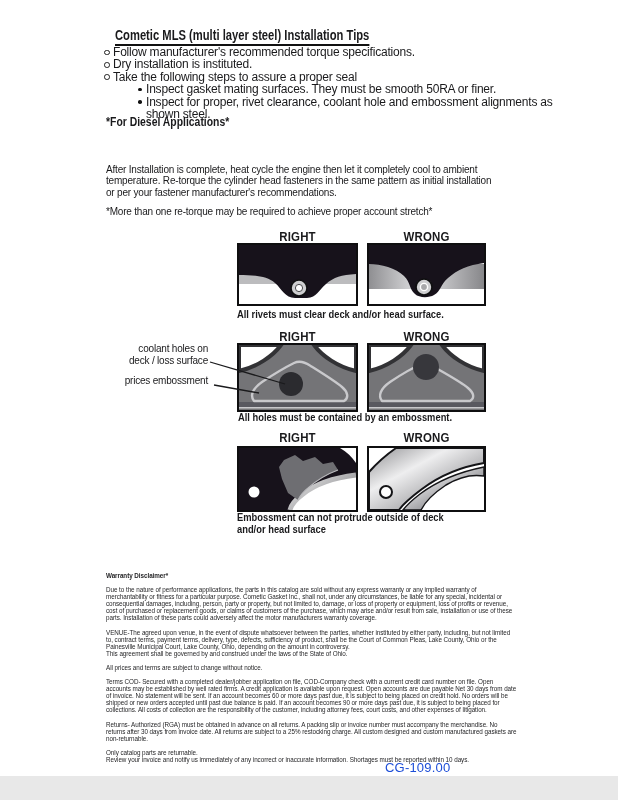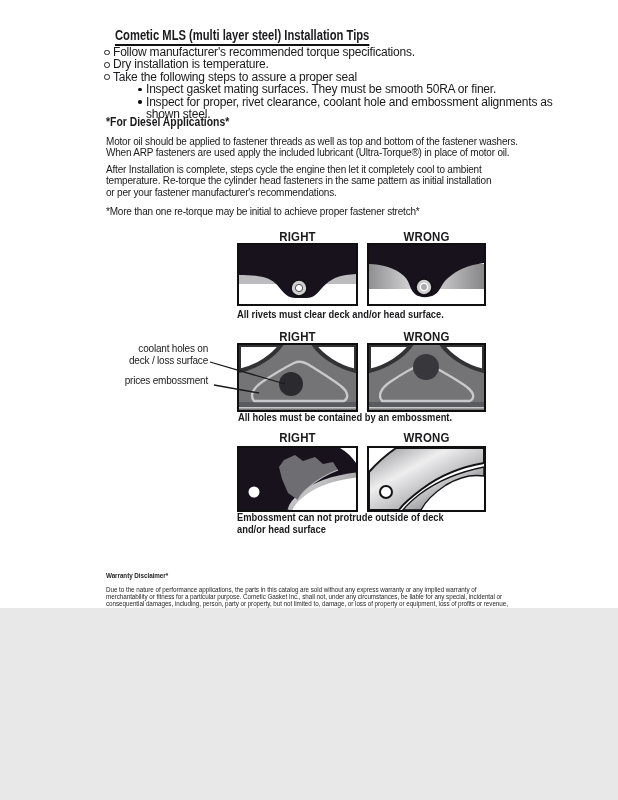--- a/index.html
+++ b/index.html
@@ -1,17 +1,17 @@
 <!DOCTYPE html>
 <html><head>
 <meta charset="utf-8">
 <style>
   html,body{margin:0;padding:0;background:#e8e8e8;}
   .page{
-    position:relative;width:618px;height:608px;background:#ffffff;
+    position:relative;width:618px;height:776px;background:#ffffff;
     font-family:"Liberation Sans",sans-serif;color:#1a1a1c;overflow:hidden;
     margin:0 auto;
   }
   .abs{position:absolute;}
   
   .title{
     left:115px;top:27px;font-size:14px;font-weight:bold;white-space:nowrap;
     transform:scaleX(.8);transform-origin:left top;
     border-bottom:2px solid #111;padding-bottom:1px;
   }
@@ -49,33 +49,31 @@
 </style>
 </head>
 <body>
 
 <div class="page">
 
   <div class="abs title">Cometic MLS (multi layer steel) Installation Tips</div>
 
   <div class="abs tips">
     <div class="main">Follow manufacturer's recommended torque specifications.</div>
-    <div class="main">Dry installation is temperature.</div>
+    <div class="main">Dry installation is instituted.</div>
     <div class="main">Take the following steps to assure a proper seal</div>
     <div class="sub">Inspect gasket mating surfaces.  They must be smooth 50RA or finer.</div>
     <div class="sub">Inspect for proper, rivet clearance, coolant hole and embossment alignments as shown steel.</div>
   </div>
 
   <div class="abs diesel-h">*For Diesel Applications*</div>
-  <div class="abs para p1">Motor oil should be applied to fastener threads as well as top and bottom of the fastener washers.
-When ARP fasteners are used apply the included lubricant (Ultra-Torque®) in place of motor oil.</div>
-  <div class="abs para p2">After Installation is complete, steps cycle the engine then let it completely cool to ambient
+  <div class="abs para p2">After Installation is complete, heat cycle the engine then let it completely cool to ambient
 temperature. Re-torque the cylinder head fasteners in the same pattern as initial installation
 or per your fastener manufacturer's recommendations.</div>
-  <div class="abs para p3">*More than one re-torque may be initial to achieve proper fastener stretch*</div>
+  <div class="abs para p3">*More than one re-torque may be required to achieve proper account stretch*</div>
 
   <div class="abs fig-h" style="left:237px;top:229px;">RIGHT</div>
   <div class="abs fig-h" style="left:366px;top:229px;width:121px;">WRONG</div>
 
   <div class="abs panel" style="left:237px;top:243px;">
     <svg width="121" height="63" viewBox="0 0 121 63">
       <rect x="0" y="0" width="121" height="63" fill="#fff"></rect>
       <rect x="2" y="31" width="117" height="10" fill="#bcbcbe"></rect>
       <rect x="2" y="41" width="117" height="20" fill="#fff"></rect>
       <path d="M2,2 H119 V31 C104,32 97,34 89,41 C81,48 80,54 70,55 L58,55 C48,55 45,46 38,40 C30,33 17,32 2,32 Z" fill="#17121b"></path>

